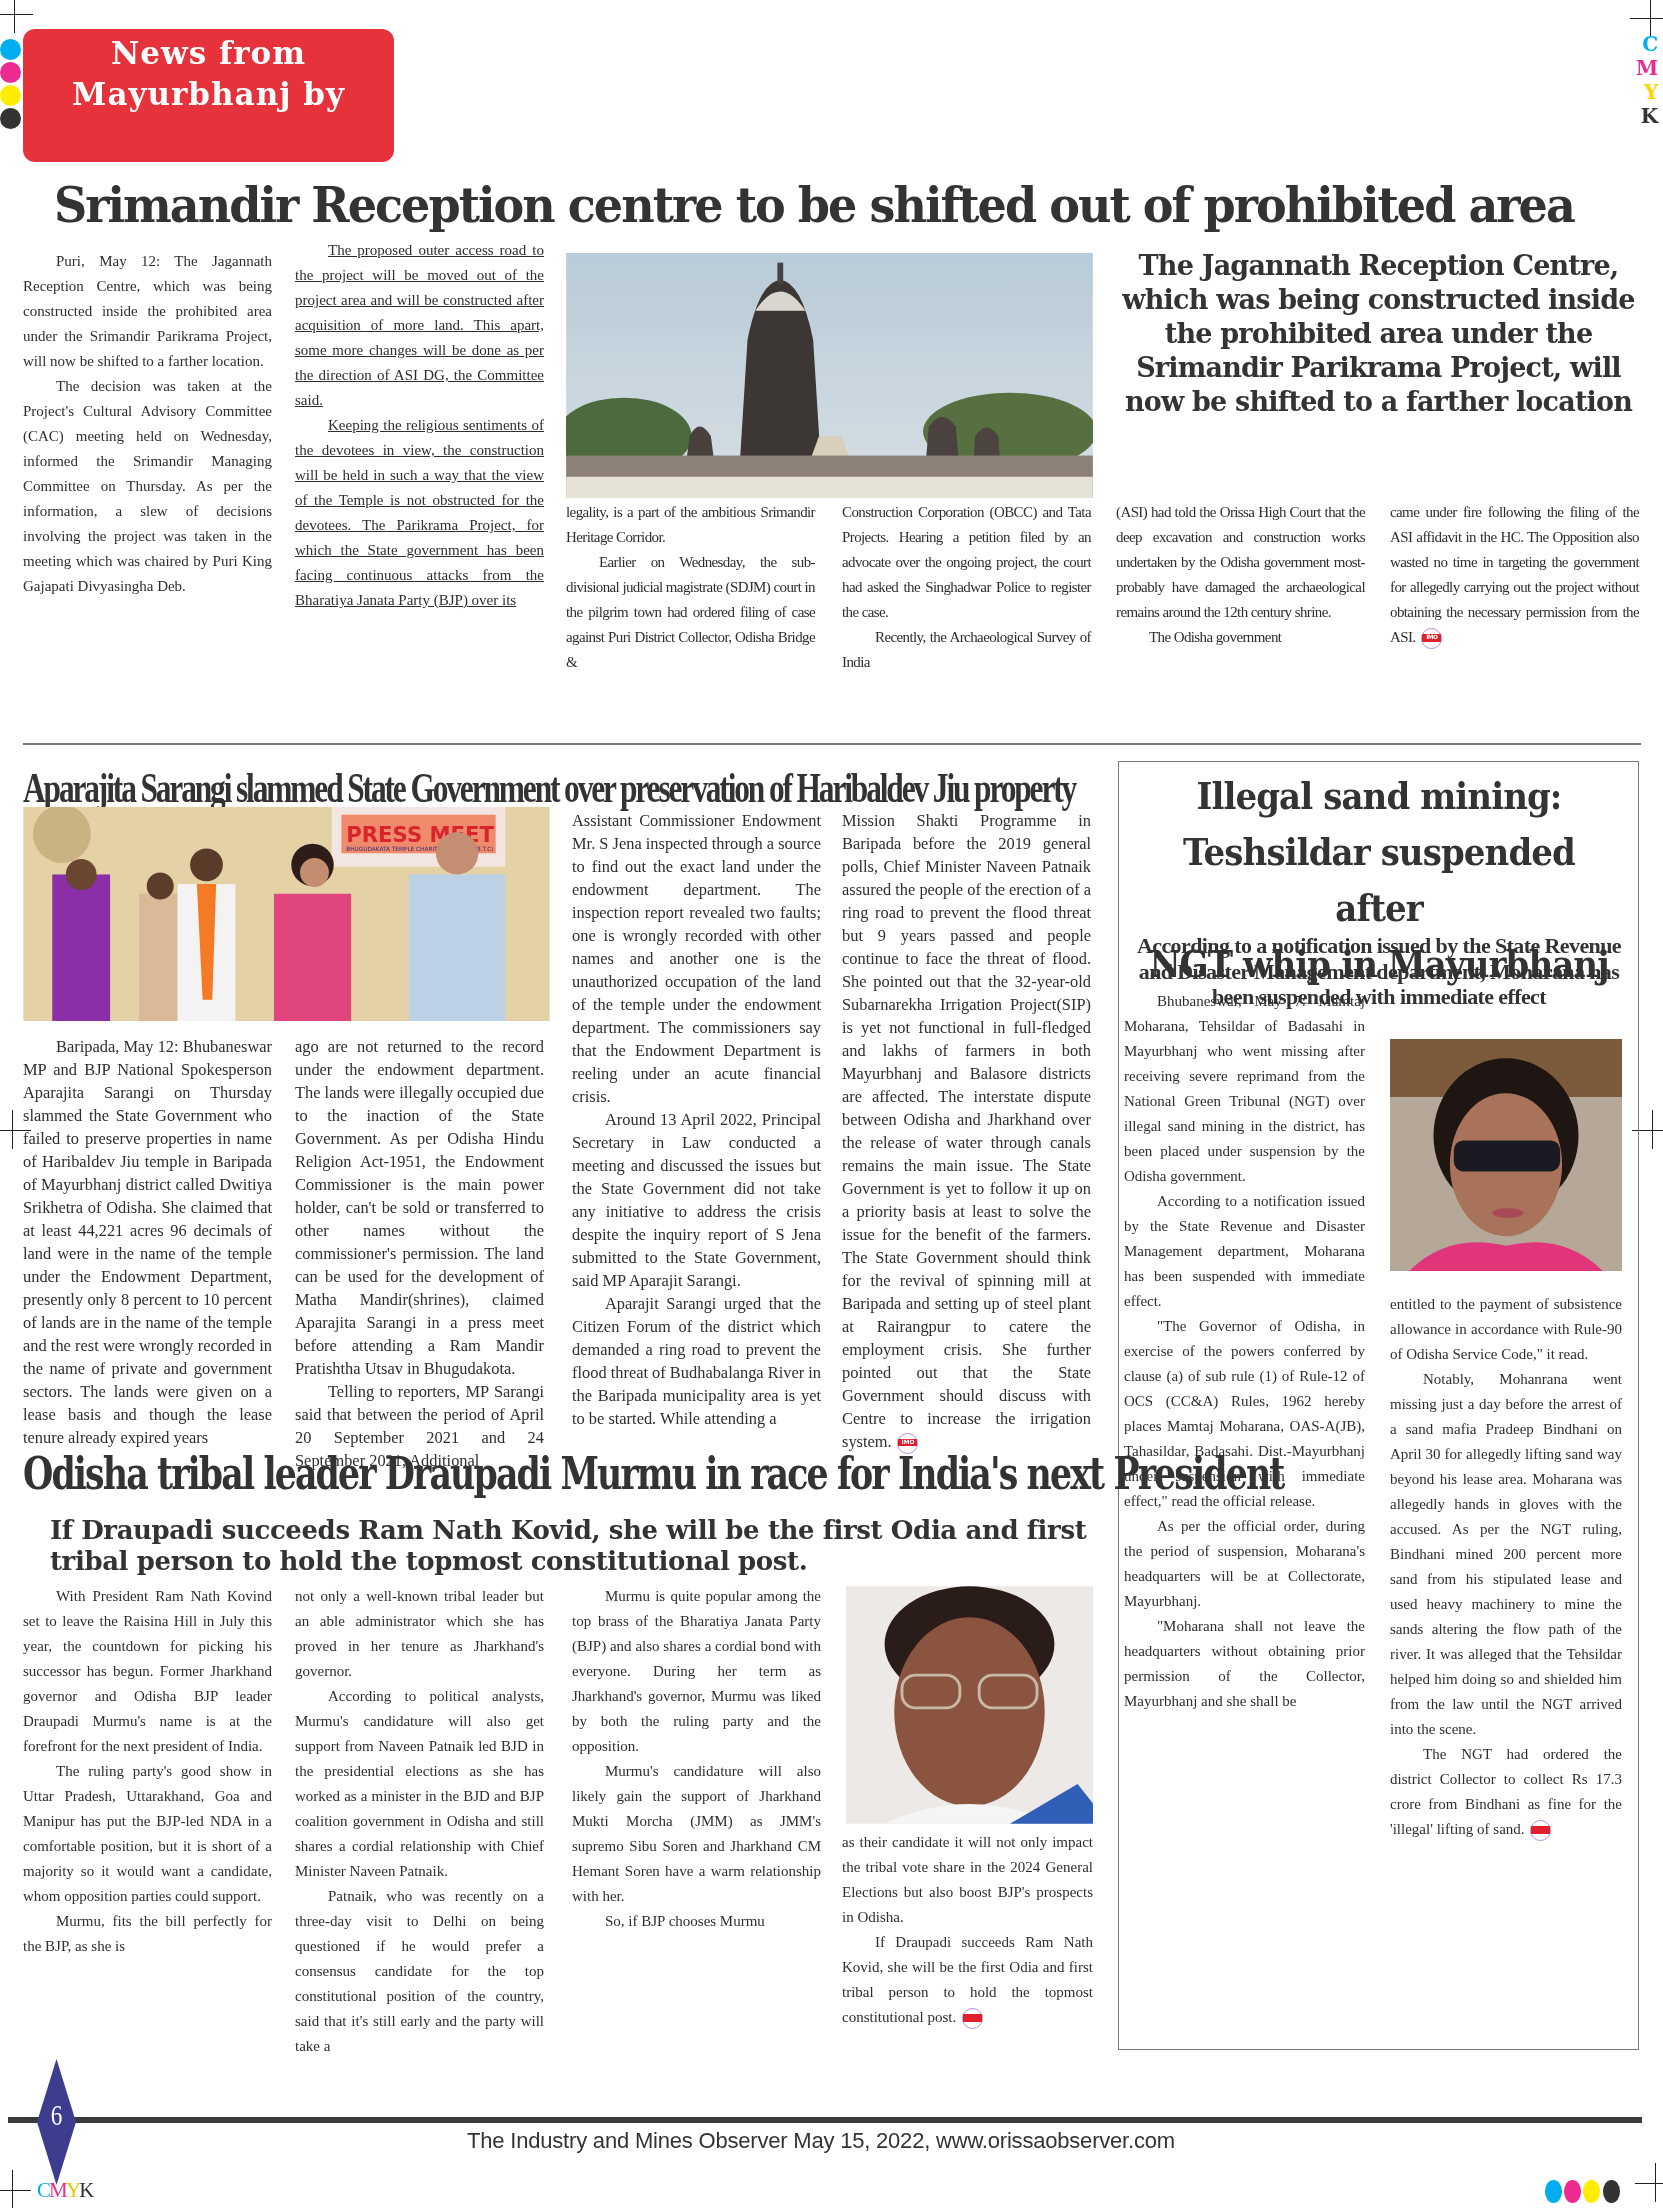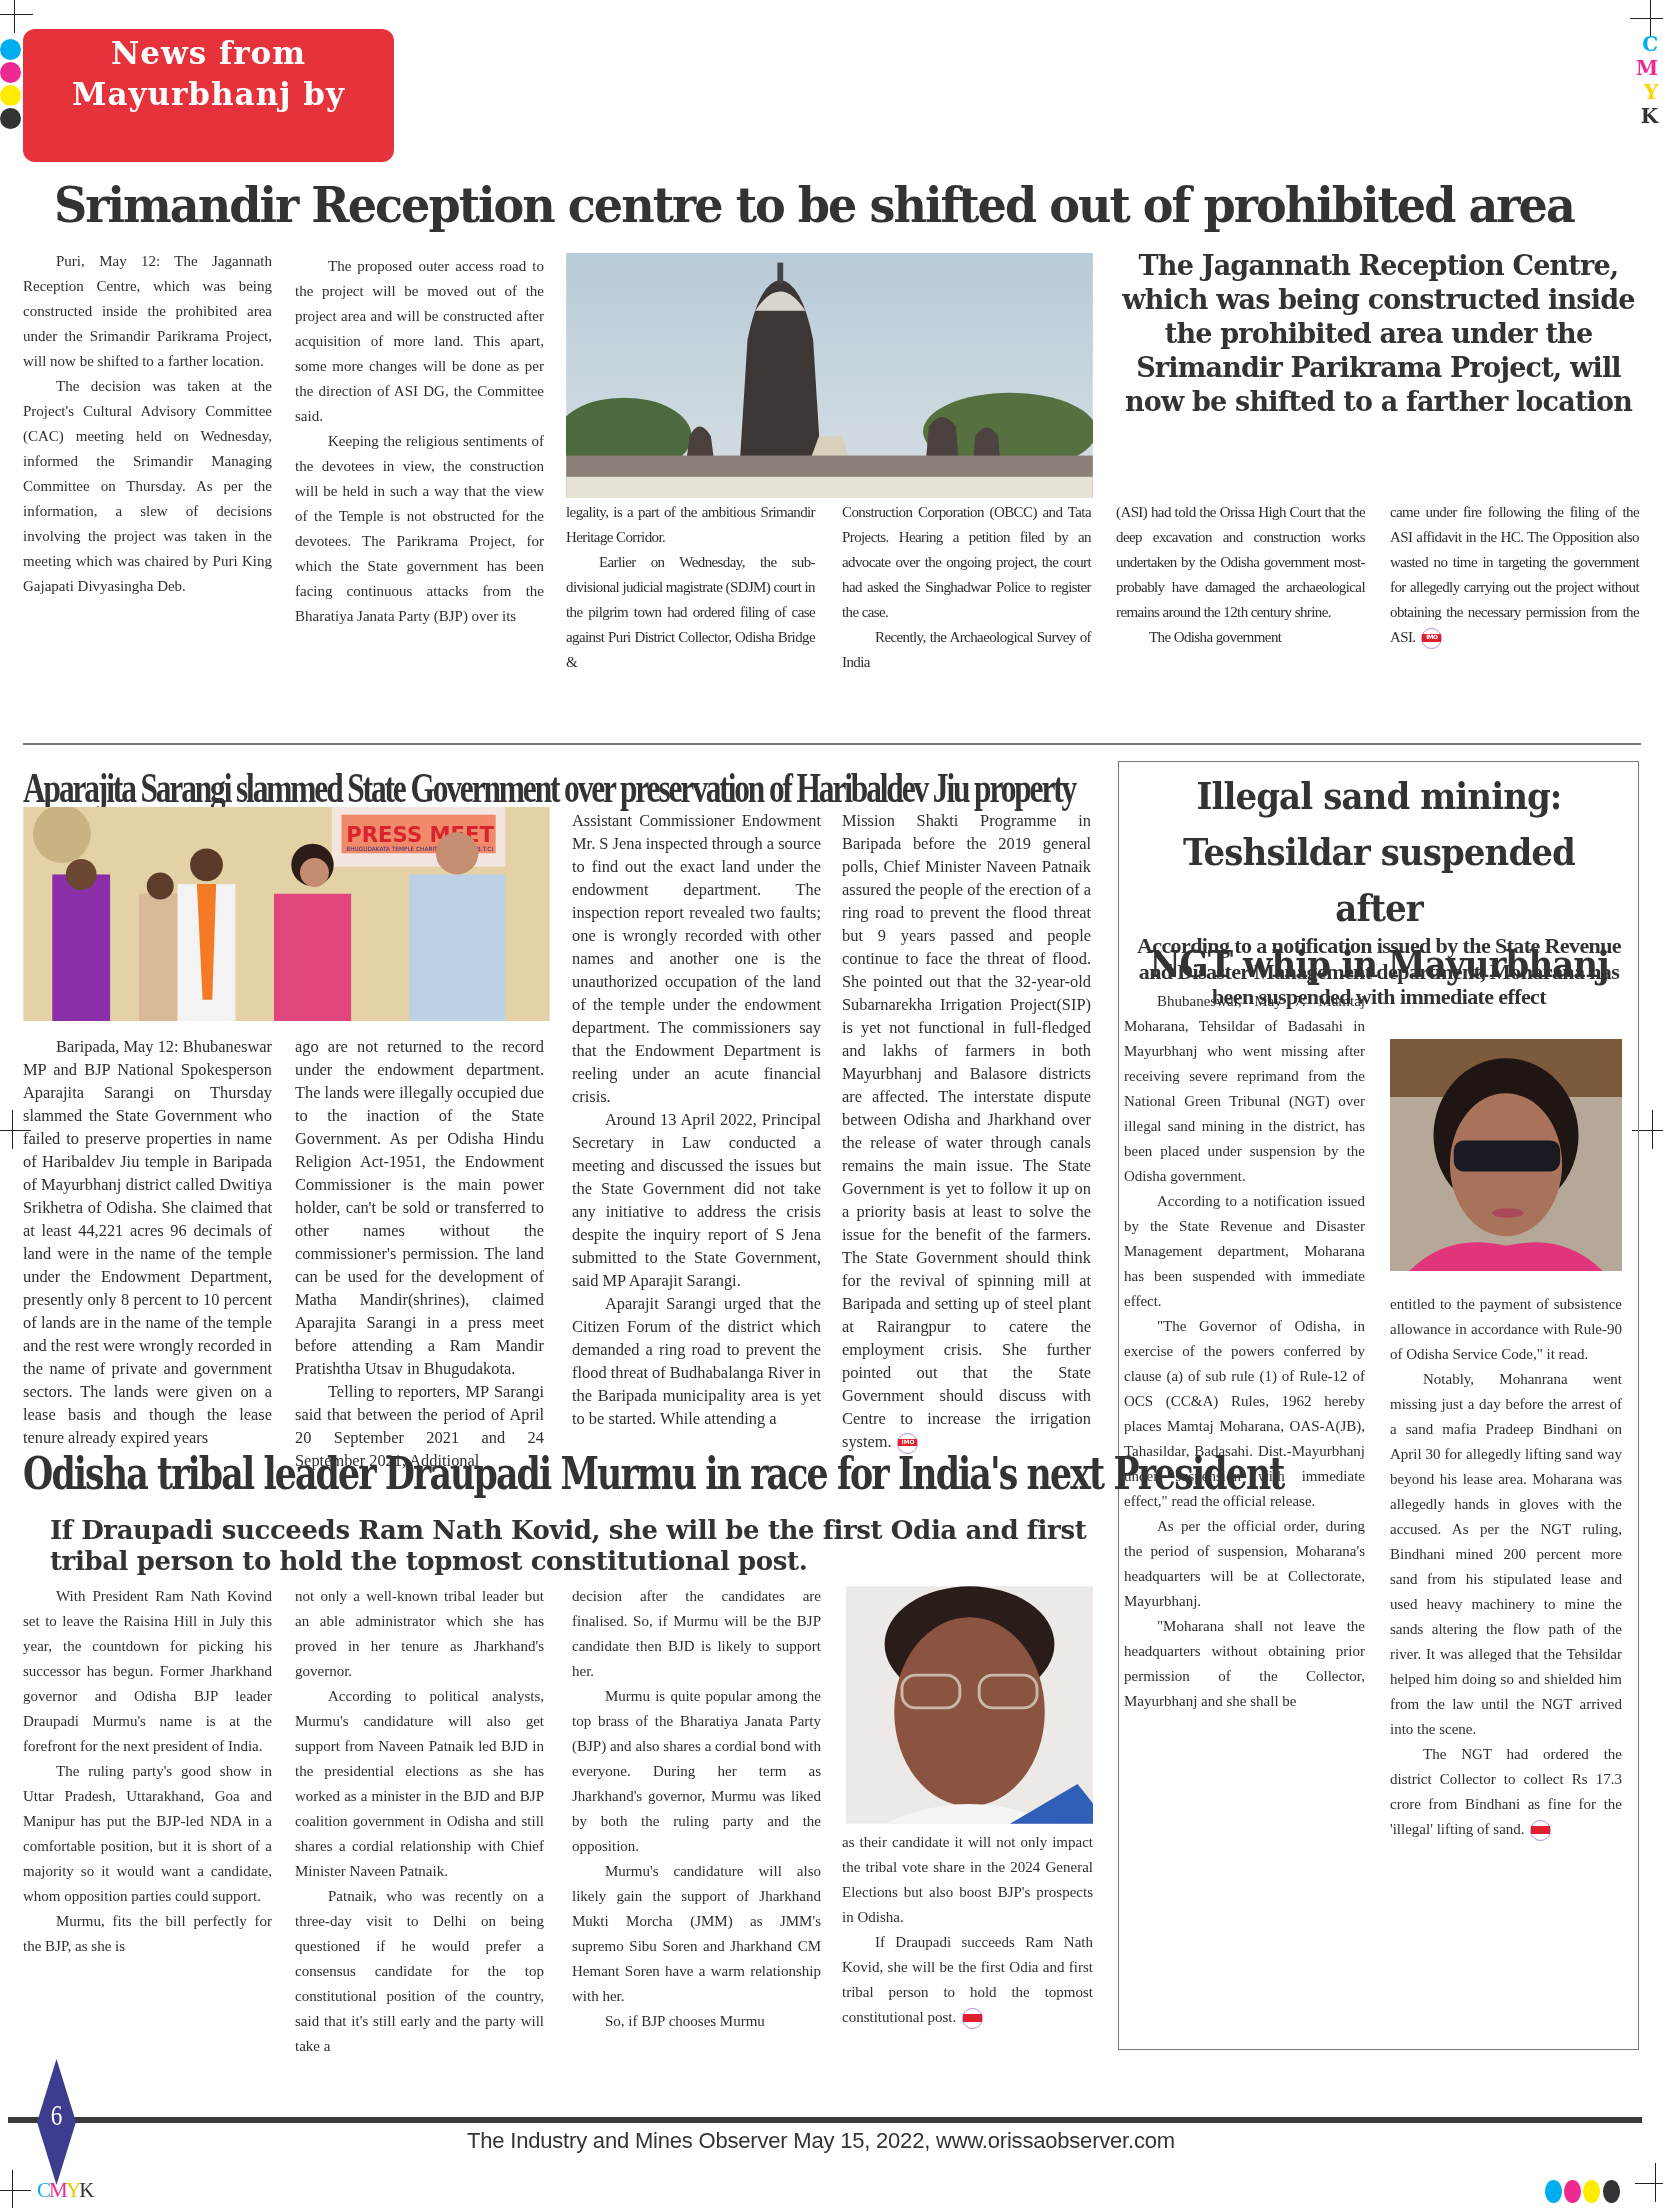--- a/index.html
+++ b/index.html
@@ -118,21 +118,21 @@
   <div>News from</div>
   <div>Mayurbhanj by</div>
 </div>
 
 <div class="headline-main">Srimandir Reception centre to be shifted out of prohibited area</div>
 
 <div class="col" style="left:23px; top:249px; width:249px;">
   <p>Puri, May 12: The Jagannath Reception Centre, which was being constructed inside the prohibited area under the Srimandir Parikrama Project, will now be shifted to a farther location.</p>
   <p>The decision was taken at the Project's Cultural Advisory Committee (CAC) meeting held on Wednesday, informed the Srimandir Managing Committee on Thursday. As per the information, a slew of decisions involving the project was taken in the meeting which was chaired by Puri King Gajapati Divyasingha Deb.</p>
 </div>
-<div class="col" style="left:295px; top:254px; width:249px;">
+<div class="col" style="left:295px; top:238px; width:249px;text-decoration:underline;">
   <p>The proposed outer access road to the project will be moved out of the project area and will be constructed after acquisition of more land. This apart, some more changes will be done as per the direction of ASI DG, the Committee said.</p>
   <p>Keeping the religious sentiments of the devotees in view, the construction will be held in such a way that the view of the Temple is not obstructed for the devotees. The Parikrama Project, for which the State government has been facing continuous attacks from the Bharatiya Janata Party (BJP) over its</p>
 </div>
 
 <div class="photo" style="left:566px; top:253px; width:527px; height:245px;">
   <svg width="527" height="245" viewBox="0 0 546 254">
     <defs>
       <linearGradient id="sky" x1="0" y1="0" x2="0" y2="1">
         <stop offset="0" stop-color="#b8cbd8"></stop>
           <stop offset="1" stop-color="#d7dfe3"></stop>
@@ -254,21 +254,20 @@
   <p>With President Ram Nath Kovind set to leave the Raisina Hill in July this year, the countdown for picking his successor has begun. Former Jharkhand governor and Odisha BJP leader Draupadi Murmu's name is at the forefront for the next president of India.</p>
   <p>The ruling party's good show in Uttar Pradesh, Uttarakhand, Goa and Manipur has put the BJP-led NDA in a comfortable position, but it is short of a majority so it would want a candidate, whom opposition parties could support.</p>
   <p>Murmu, fits the bill perfectly for the BJP, as she is</p>
 </div>
 <div class="col" style="left:295px; top:1584px; width:249px;">
   <p class="noind">not only a well-known tribal leader but an able administrator which she has proved in her tenure as Jharkhand's governor.</p>
   <p>According to political analysts, Murmu's candidature will also get support from Naveen Patnaik led BJD in the presidential elections as she has worked as a minister in the BJD and BJP coalition government in Odisha and still shares a cordial relationship with Chief Minister Naveen Patnaik.</p>
   <p>Patnaik, who was recently on a three-day visit to Delhi on being questioned if he would prefer a consensus candidate for the top constitutional position of the country, said that it's still early and the party will take a</p>
 </div>
 <div class="col" style="left:572px; top:1584px; width:249px;">
-  <p class="noind">decision after the candidates are finalised. So, if Murmu will be the BJP candidate then BJD is likely to support her.</p>
   <p>Murmu is quite popular among the top brass of the Bharatiya Janata Party (BJP) and also shares a cordial bond with everyone. During her term as Jharkhand's governor, Murmu was liked by both the ruling party and the opposition.</p>
   <p>Murmu's candidature will also likely gain the support of Jharkhand Mukti Morcha (JMM) as JMM's supremo Sibu Soren and Jharkhand CM Hemant Soren have a warm relationship with her.</p>
   <p>So, if BJP chooses Murmu</p>
 </div>
 
 <div class="photo" style="left:846px; top:1586px; width:247px; height:238px;">
   <svg width="247" height="238" viewBox="0 0 256 246">
     <rect width="256" height="246" fill="#ece9e6"></rect>
     <ellipse cx="128" cy="60" rx="88" ry="60" fill="#2a1c18"></ellipse>
     <ellipse cx="128" cy="130" rx="78" ry="98" fill="#8a5440"></ellipse>

